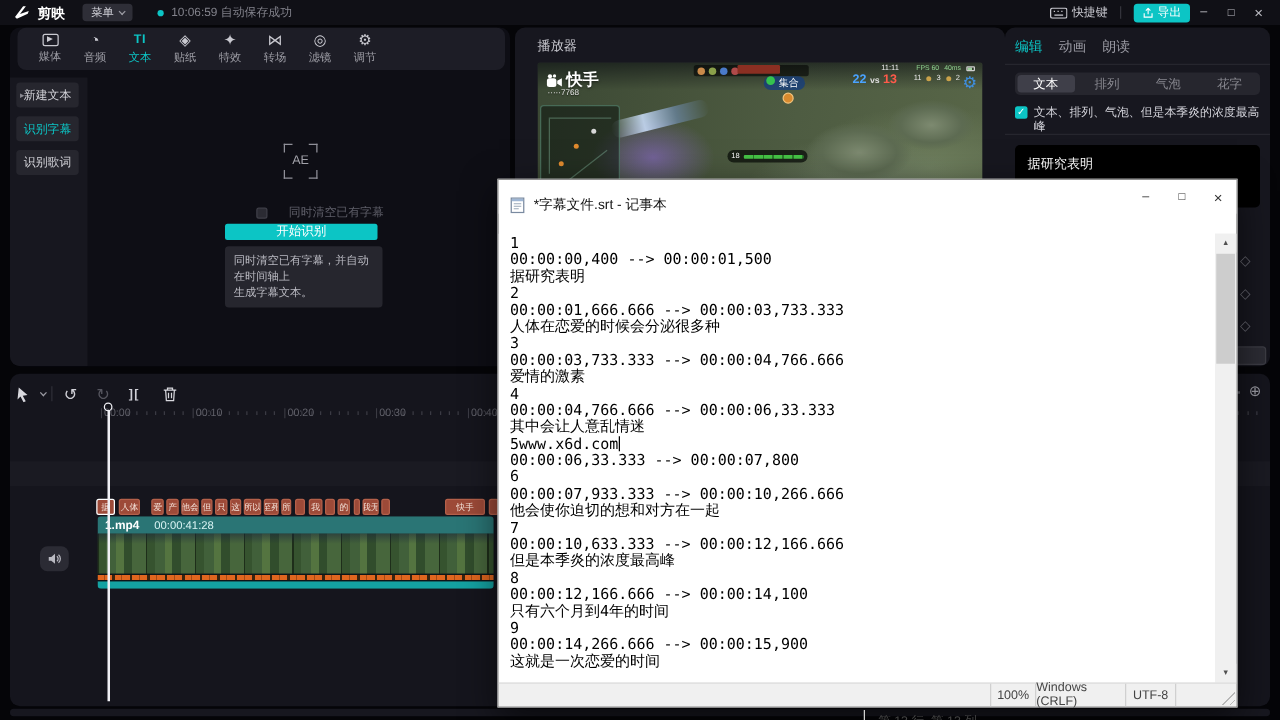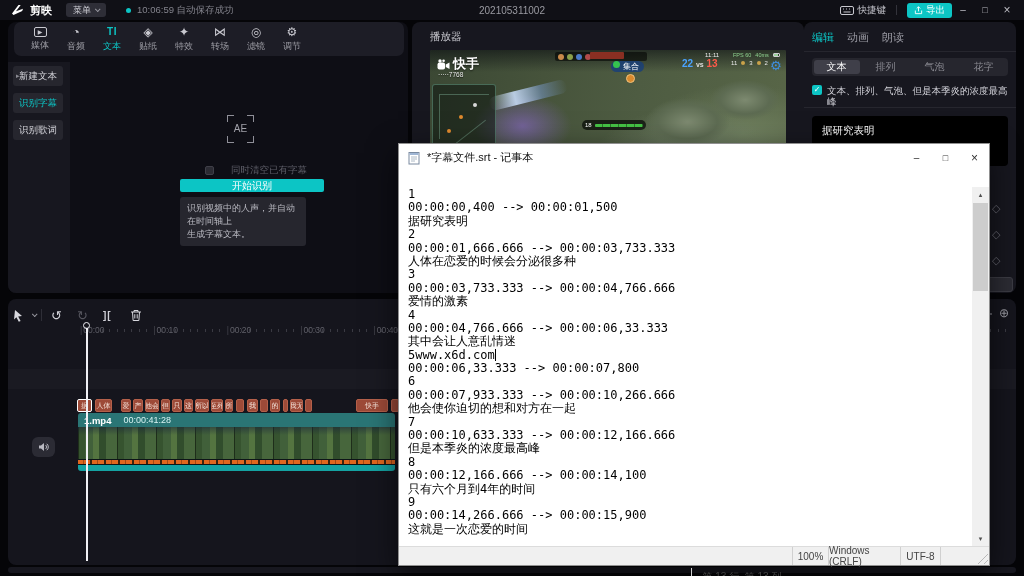--- a/index.html
+++ b/index.html
@@ -56,21 +56,21 @@
   .scanbox{position:absolute;left:219px;top:93px;width:27px;height:28px;color:#9a9aa2;}
   .scanbox .corner{position:absolute;width:7px;height:7px;border:1.6px solid #8f8f98;}
   .corner.tl{left:0;top:0;border-right:none;border-bottom:none;}
   .corner.tr{right:0;top:0;border-left:none;border-bottom:none;}
   .corner.bl{left:0;bottom:0;border-right:none;border-top:none;}
   .corner.br{right:0;bottom:0;border-left:none;border-top:none;}
   .scan-label{position:absolute;left:0;right:0;top:8px;text-align:center;font-size:10px;color:#a2a2aa;}
   .clr-row{position:absolute;left:197px;top:142px;display:flex;align-items:center;gap:5px;}
   .clr-box{width:9px;height:9px;background:#2b2b33;border:1px solid #3f3f48;border-radius:2px;}
   .clr-label{font-size:9.5px;color:#5e5e68;margin-left:12px;}
-  #start-btn{position:absolute;left:172px;top:157px;width:144px;height:13px;background:#0cc5c5;border:none;border-radius:2px;
+  #start-btn{position:absolute;left:172px;top:157px;width:122px;height:13px;background:#0cc5c5;border:none;border-radius:2px;
     color:#fff;font-size:10px;line-height:13px;text-align:center;}
   .tooltip{position:absolute;left:172px;top:175px;width:126px;background:#26262e;border-radius:3px;padding:5px 7px;
     font-size:9px;color:#b9b9c1;line-height:13px;}
 
   
   #player-panel{left:412px;top:22px;width:392px;height:271px;background:#17171f;overflow:hidden;}
   .pp-header{position:absolute;left:18px;top:8px;font-size:10.5px;color:#c9c9d0;}
   .video{position:absolute;left:18px;top:28px;width:356px;height:200px;border-radius:2px;overflow:hidden;
     background:
       radial-gradient(70px 45px at 26% 38%,rgba(150,110,225,.55),transparent 70%),
@@ -175,21 +175,21 @@
   .ph-circle{position:absolute;left:3px;top:0;width:7px;height:7px;border:1.5px solid #f0f0f5;border-radius:50%;}
   .ph-line{position:absolute;left:6px;top:6px;width:1.5px;height:233px;background:#f0f0f5;}
   .tl-zoomdash{position:absolute;left:975px;top:14px;width:9px;height:1.5px;background:#5a5a63;}
   .tl-zoomin{position:absolute;left:991px;top:7px;font-size:12px;color:#9a9aa2;background:none;border:none;}
   .g-zoomin::before{content:"⊕";}
   #hscroll{position:absolute;left:8px;top:567px;width:1008px;height:6px;background:#17171f;border-radius:3px;}
 
   
   #notepad{position:absolute;left:398px;top:143px;width:592px;height:423px;background:#fff;border:1px solid #909090;
     box-shadow:0 10px 28px rgba(0,0,0,.6);}
-  .np-title{position:absolute;left:0;top:0;right:0;height:27px;background:#fff;display:flex;align-items:center;}
+  .np-title{position:absolute;left:0;top:0;right:0;height:27px;background:#fff;display:flex;align-items:flex-end;}
   .np-icon{margin-left:9px;display:flex;}
   .np-title-text{margin-left:7px;font-size:11px;color:#111;}
   .np-winbtns{position:absolute;right:0;top:0;height:27px;display:flex;}
   .np-wb{width:29px;height:27px;background:none;border:none;color:#333;font-size:10px;}
   .np-menubar{position:absolute;left:0;top:27px;right:0;height:16px;background:#fff;display:flex;align-items:center;padding-left:7px;gap:0;}
   .np-menu-item{font-size:11px;color:#111;padding:0 6px;}
   #np-body{position:absolute;left:0;top:43px;right:17px;bottom:19px;overflow:hidden;padding:1px 0 0 9px;background:#fff;}
   .np-line{height:13.4px;line-height:13.4px;font-size:12px;color:#000;white-space:pre;
     font-family:"DejaVu Sans Mono","DejaVu Sans",monospace;}
   .np-caret{display:inline-block;width:1px;height:12px;background:#000;vertical-align:-2px;}
@@ -217,21 +217,20 @@
           <path d="M2 9.5L8.5 1h2.2L6 7.2l7-2.4-.8 2.2L3.5 11z" fill="#fff"></path>
         </svg>
     </span>
     <span class="appname">剪映</span>
     <button class="menu-btn">
       <span>菜单</span>
       <span class="chev"></span>
     </button>
     <span class="save-dot"></span>
     <span class="save-text">10:06:59 自动保存成功</span>
-    <span class="proj-title">202105311002</span>
     <span class="tb-right">
       <button class="shortcut">
         <svg width="14" height="9" viewBox="0 0 14 9">
             <rect x=".5" y=".5" width="13" height="8" rx="1.5" stroke="#c8c8cf" fill="none"></rect>
             <path d="M3 3h1M6 3h1M9 3h1M3.5 6h7" stroke="#c8c8cf" fill="none"></path>
           </svg>
         <span>快捷键</span>
       </button>
       <span class="vdiv"></span>
       <button class="export">
@@ -300,21 +299,21 @@
       <span class="corner bl"></span>
       <span class="corner br"></span>
       <span class="scan-label">AE</span>
     </div>
     <div class="clr-row">
       <span class="clr-box"></span>
       <span class="clr-label">同时清空已有字幕</span>
     </div>
     <button id="start-btn">开始识别</button>
     <div class="tooltip">
-      <div>识别视频中的人声，并自动在时间轴上</div>
+      <div>同时清空已有字幕，并自动在时间轴上</div>
       <div>生成字幕文本。</div>
     </div>
   </section>
 
   <section class="panel" id="player-panel">
     <div class="pp-header">播放器</div>
     <div class="video">
       <div class="v-vignette"></div>
       <div class="v-rock" style="left:215px;top:48px;width:85px;height:48px;"></div>
       <div class="v-rock" style="left:280px;top:30px;width:70px;height:40px;"></div>

